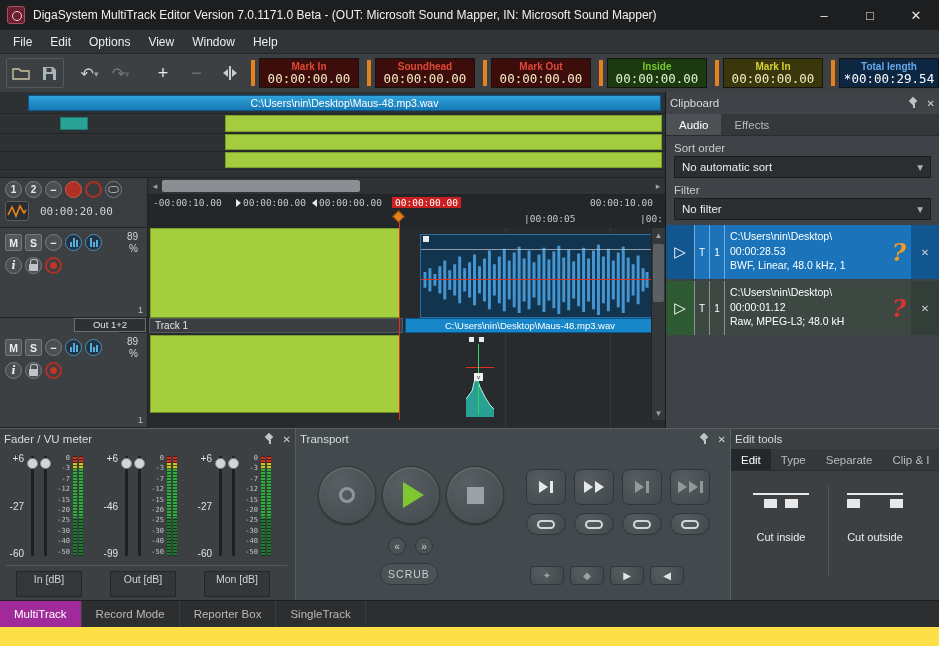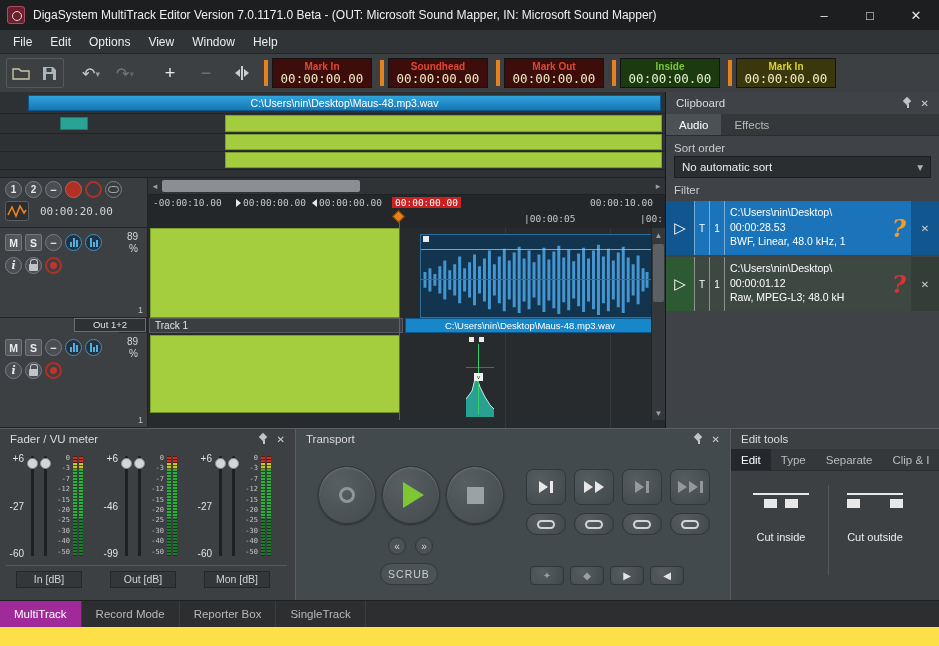--- a/index.html
+++ b/index.html
@@ -127,21 +127,21 @@
 
 .vscroll { position:absolute; left:651px; top:228px; width:14px; height:192px; background:#34383b; border-left:1px solid #212325; }
 .vs-btn { position:absolute; left:0; width:13px; height:14px; color:#9aa0a4; font-size:8px; display:flex; align-items:center; justify-content:center; }
 .vs-btn.up { top:0; } .vs-btn.down { bottom:0; }
 .i-up::before { content:"▲"; } .i-down::before { content:"▼"; }
 .vs-thumb { position:absolute; left:1px; top:16px; width:11px; height:58px; background:#5c6064; border-radius:2px; }
 .corner-fill { position:absolute; left:651px; top:420px; width:14px; height:8px; background:#282b2e; }
 
 
 .clipboard { position:absolute; left:665px; top:92px; width:274px; height:336px; background:#3f4347; border-left:1px solid #17181a; }
-.phead { display:flex; align-items:center; gap:8px; padding:0 10px; font-size:11.5px; color:#dadada; }
+.phead { display:flex; align-items:center; gap:8px; padding:0 4px; font-size:11.5px; color:#dadada; }
 .cb-head { height:22px; }
 .spacer { flex:1; }
 .pin-icon { position:relative; width:11px; height:12px; }
 .pin-icon::before { content:""; position:absolute; left:2px; top:1px; width:6px; height:6px; background:#c0c4c6; transform:rotate(45deg); }
 .pin-icon::after { content:""; position:absolute; left:5px; top:7px; width:2px; height:4px; background:#c0c4c6; }
 .x-icon::before { content:"✕"; font-size:10px; color:#d0d0d0; }
 .cb-tabs { display:flex; height:22px; background:#34383b; border-bottom:1px solid #2a2d30; }
 .cb-tab { padding:0 13px; line-height:22px; font-size:11.5px; color:#b8b8b8; }
 .cb-tab.active { background:#4c5155; color:#fff; }
 .cb-label { margin:6px 8px 2px; font-size:11.5px; color:#cacaca; }
@@ -169,21 +169,21 @@
 .fgroup { display:flex; width:94px; }
 .fvals { display:flex; flex-direction:column; justify-content:space-between; height:106px; width:20px; font-size:10px; color:#e2e2e2; text-align:right; padding-right:2px; }
 .fslot { position:relative; width:13px; height:106px; }
 .fslot::before { content:""; position:absolute; left:5px; top:3px; bottom:3px; width:3px; background:#1d2023; border-radius:1px; }
 .knob { position:absolute; left:1px; top:5px; width:11px; height:11px; border-radius:50%; background:#d2d6d9; border:1px solid #8a8e92; }
 .fscale { width:18px; font-size:7px; line-height:10.4px; color:#c4c4c4; white-space:pre-line; text-align:right; font-family:"DejaVu Sans Mono",monospace; }
 .vu { display:flex; gap:2px; padding:3px 0 0 3px; height:106px; }
 .vubar { width:4px; height:100px; background-image:repeating-linear-gradient(to bottom, rgba(0,0,0,.55) 0 1px, transparent 1px 3px), linear-gradient(to bottom,#d03020 0 7px,#c8c822 7px 13px,#2fae3e 13px 62px,#1e7a2e 62px 100px); }
 .fader-rule { position:absolute; left:6px; right:8px; top:136px; height:1px; background:#54585c; }
 .flabels { position:absolute; left:0; top:142px; width:295px; display:flex; }
-.flabel { width:66px; margin-left:16px; height:17px; background:#33373a; border:1px solid #24272a; color:#cfd3d5; font-size:10.5px; text-align:center; line-height:15px; }
+.flabel { width:66px; margin-left:16px; height:26px; background:#33373a; border:1px solid #24272a; color:#cfd3d5; font-size:10.5px; text-align:center; line-height:15px; }
 .flabel + .flabel { margin-left:28px; }
 
 .transport { position:absolute; left:295px; top:428px; width:435px; height:172px; background:#424a4d; border-top:1px solid #5a5e62; border-left:1px solid #5a5e62; }
 .big-btn { position:absolute; width:58px; height:58px; border-radius:50%; background:radial-gradient(circle at 35% 30%, #585f62, #434a4d); border:1px solid #30373a; box-shadow:inset 0 1px 2px rgba(255,255,255,.18), 0 1px 2px rgba(0,0,0,.4); display:flex; align-items:center; justify-content:center; }
 .bb-rec { left:22px; top:37px; }
 .bb-play { left:86px; top:37px; }
 .bb-stop { left:150px; top:37px; }
 .rec-ring { width:16px; height:16px; border:3px solid #8e969a; border-radius:50%; }
 .play-tri { width:0; height:0; border-top:13px solid transparent; border-bottom:13px solid transparent; border-left:21px solid #7dc832; margin-left:5px; }
 .stop-sq { width:17px; height:17px; background:#9aa2a6; }
@@ -318,20 +318,27 @@
         <div class="val">00:00:00.00</div>
       </div>
     </div>
     <div class="tgroup">
       <div class="obar"></div>
       <div class="tbox yellow">
         <div class="lbl">Mark In</div>
         <div class="val">00:00:00.00</div>
       </div>
     </div>
+    <div class="tgroup">
+      <div class="obar"></div>
+      <div class="tbox blue">
+        <div class="lbl">Total length</div>
+        <div class="val">*00:00:29.54</div>
+      </div>
+    </div>
   </div>
 
   <div class="overview">
     <div class="ov-filebar">C:\Users\nin\Desktop\Maus-48.mp3.wav</div>
     <div class="ov-teal"></div>
     <div class="ov-green g1"></div>
     <div class="ov-green g2"></div>
     <div class="ov-green g3"></div>
     <div class="ovline" style="top:21px;"></div>
     <div class="ovline" style="top:41px;"></div>
@@ -511,20 +518,21 @@
       <span class="pin-icon"></span>
       <span class="x-icon"></span>
     </div>
     <div class="cb-tabs">
       <div class="cb-tab active">Audio</div>
       <div class="cb-tab">Effects</div>
     </div>
     <div class="cb-label">Sort order</div>
     <div class="sel">No automatic sort</div>
     <div class="cb-label">Filter</div>
+    <div class="sel">No filter</div>
     <div class="cb-items">
       <div class="cbi blue">
         <div class="cbi-side cbi-play">
             <span class="i-playo"></span>
           </div>
         <div class="cbi-t">T</div>
         <div class="cbi-n">1</div>
         <div class="cbi-body">
           <div>C:\Users\nin\Desktop\</div>
           <div>00:00:28.53</div>

